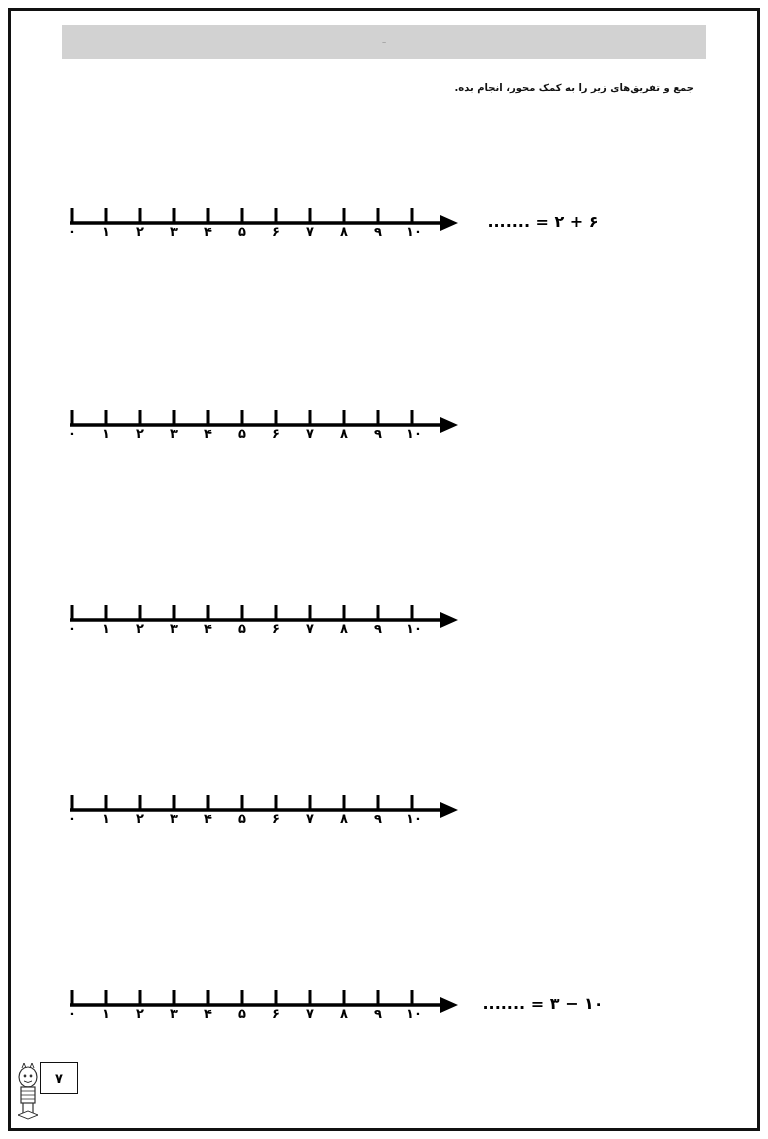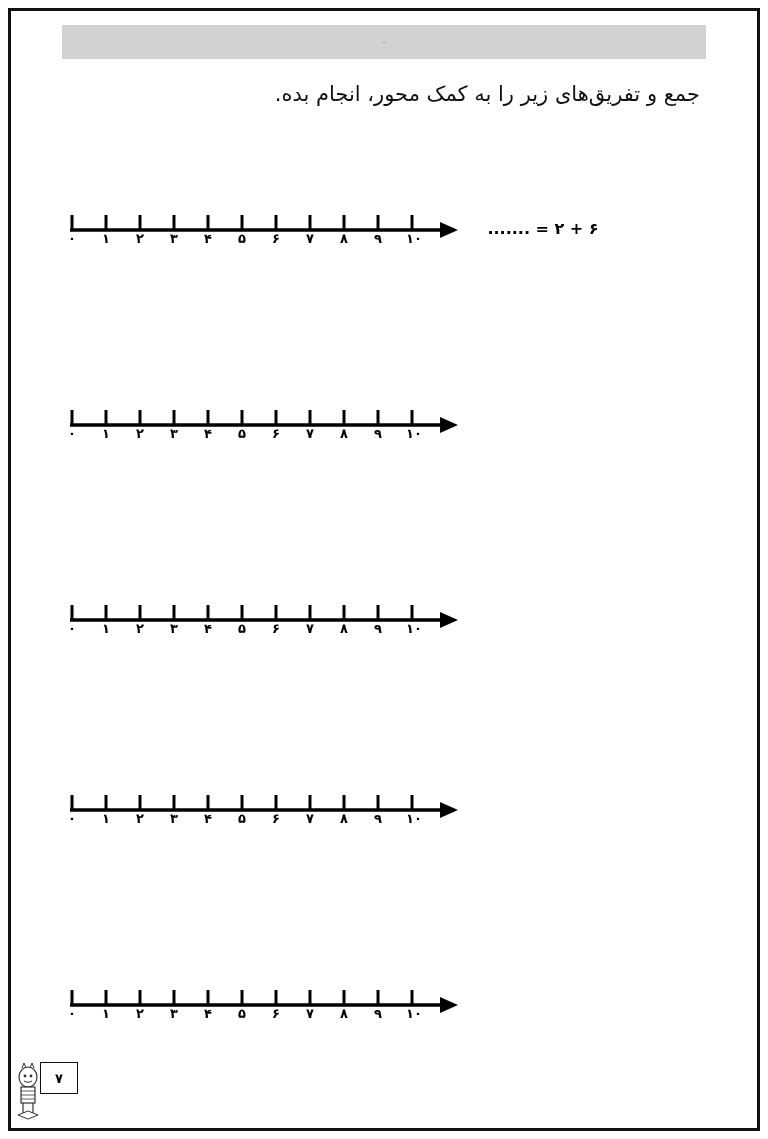--- a/index.html
+++ b/index.html
@@ -54,26 +54,26 @@
     right: 0;
     top: 8px;
     text-align: center;
     font-size: 11px;
     color: #a9a9a9;
     letter-spacing: 1px;
   }
   
   .instruction {
     position: absolute;
-    right: 68px;
+    right: 74px;
     top: 82px;
     width: 650px;
     text-align: right;
-    font-size: 21px;
-    font-weight: 400;
+    font-size: 10px;
+    font-weight: 700;
     color: #111111;
     direction: rtl;
   }
   
   .exercise {
     position: absolute;
     right: 0;
     left: 0;
     height: 70px;
   }
@@ -144,21 +144,21 @@
 <div class="page">
   <div class="page-border"></div>
   <div class="inner-white"></div>
 
   <div class="header-band">
     <div class="band-text">ـ</div>
   </div>
 
   <div class="instruction">جمع و تفریق‌های زیر را به کمک محور، انجام بده.</div>
 
-  <div class="exercise" style="top:205px;padding-left:40px;">
+  <div class="exercise" style="top:198px;padding-left:40px;">
     <div class="expr">۶ + ۲ = .......</div>
     <div class="numline">
       <svg width="400" height="40" viewBox="0 0 400 40">
         <line x1="8" y1="25" x2="378" y2="25" stroke="#000" stroke-width="3.5"></line>
         <polygon points="378,17 396,25 378,33" fill="#000"></polygon>
         <line x1="10" y1="10" x2="10" y2="25" stroke="#000" stroke-width="3"></line>
         <line x1="44" y1="10" x2="44" y2="25" stroke="#000" stroke-width="3"></line>
         <line x1="78" y1="10" x2="78" y2="25" stroke="#000" stroke-width="3"></line>
         <line x1="112" y1="10" x2="112" y2="25" stroke="#000" stroke-width="3"></line>
         <line x1="146" y1="10" x2="146" y2="25" stroke="#000" stroke-width="3"></line>
@@ -278,20 +278,21 @@
         <span style="left:214px;">۶</span>
         <span style="left:248px;">۷</span>
         <span style="left:282px;">۸</span>
         <span style="left:316px;">۹</span>
         <span style="left:352px;">۱۰</span>
       </div>
     </div>
   </div>
 
   <div class="exercise" style="top:980px;">
+    <div class="expr">۱۰ − ۳ = .......</div>
     <div class="numline">
       <svg width="400" height="40" viewBox="0 0 400 40">
         <line x1="8" y1="25" x2="378" y2="25" stroke="#000" stroke-width="3.5"></line>
         <polygon points="378,17 396,25 378,33" fill="#000"></polygon>
         <line x1="10" y1="10" x2="10" y2="25" stroke="#000" stroke-width="3"></line>
         <line x1="44" y1="10" x2="44" y2="25" stroke="#000" stroke-width="3"></line>
         <line x1="78" y1="10" x2="78" y2="25" stroke="#000" stroke-width="3"></line>
         <line x1="112" y1="10" x2="112" y2="25" stroke="#000" stroke-width="3"></line>
         <line x1="146" y1="10" x2="146" y2="25" stroke="#000" stroke-width="3"></line>
         <line x1="180" y1="10" x2="180" y2="25" stroke="#000" stroke-width="3"></line>

